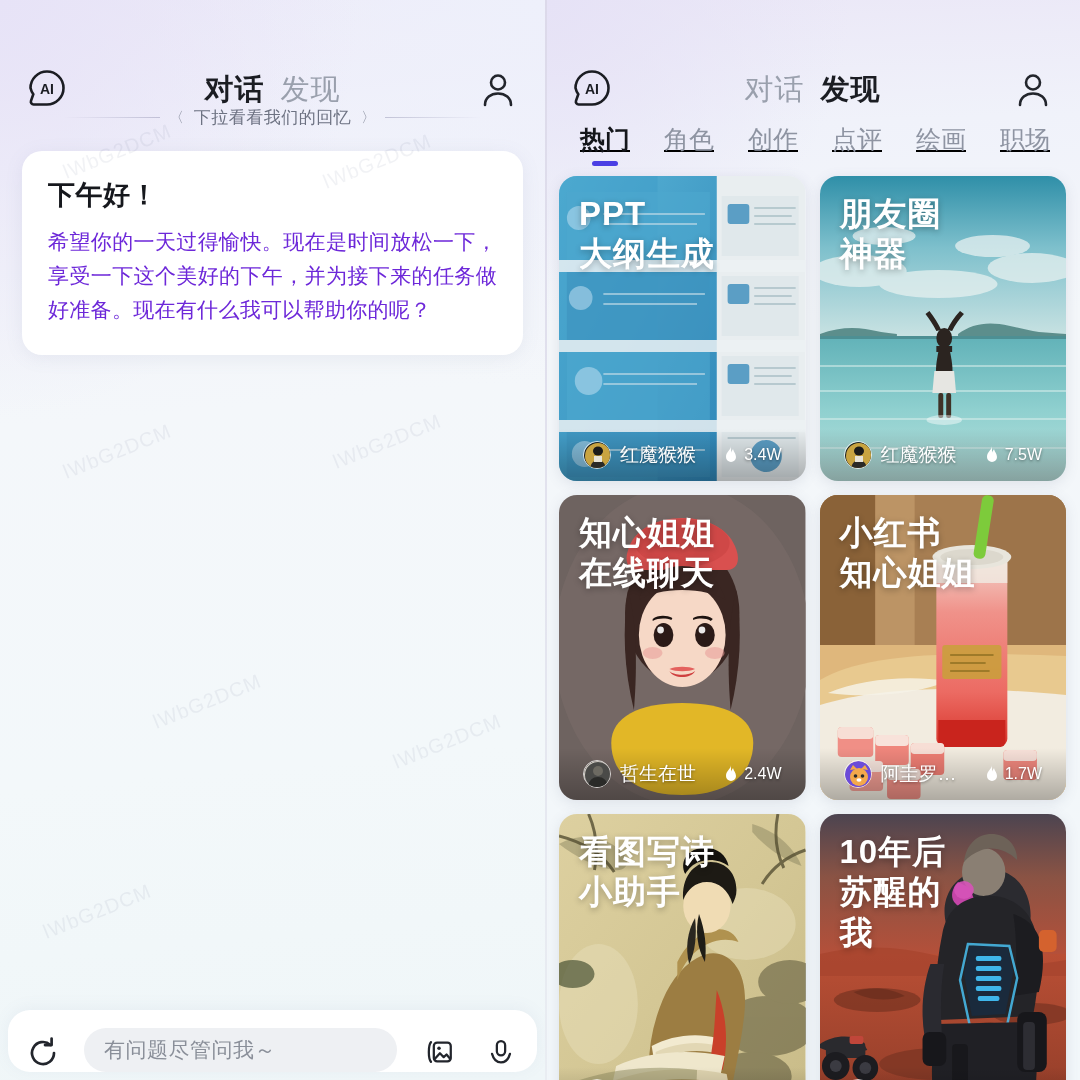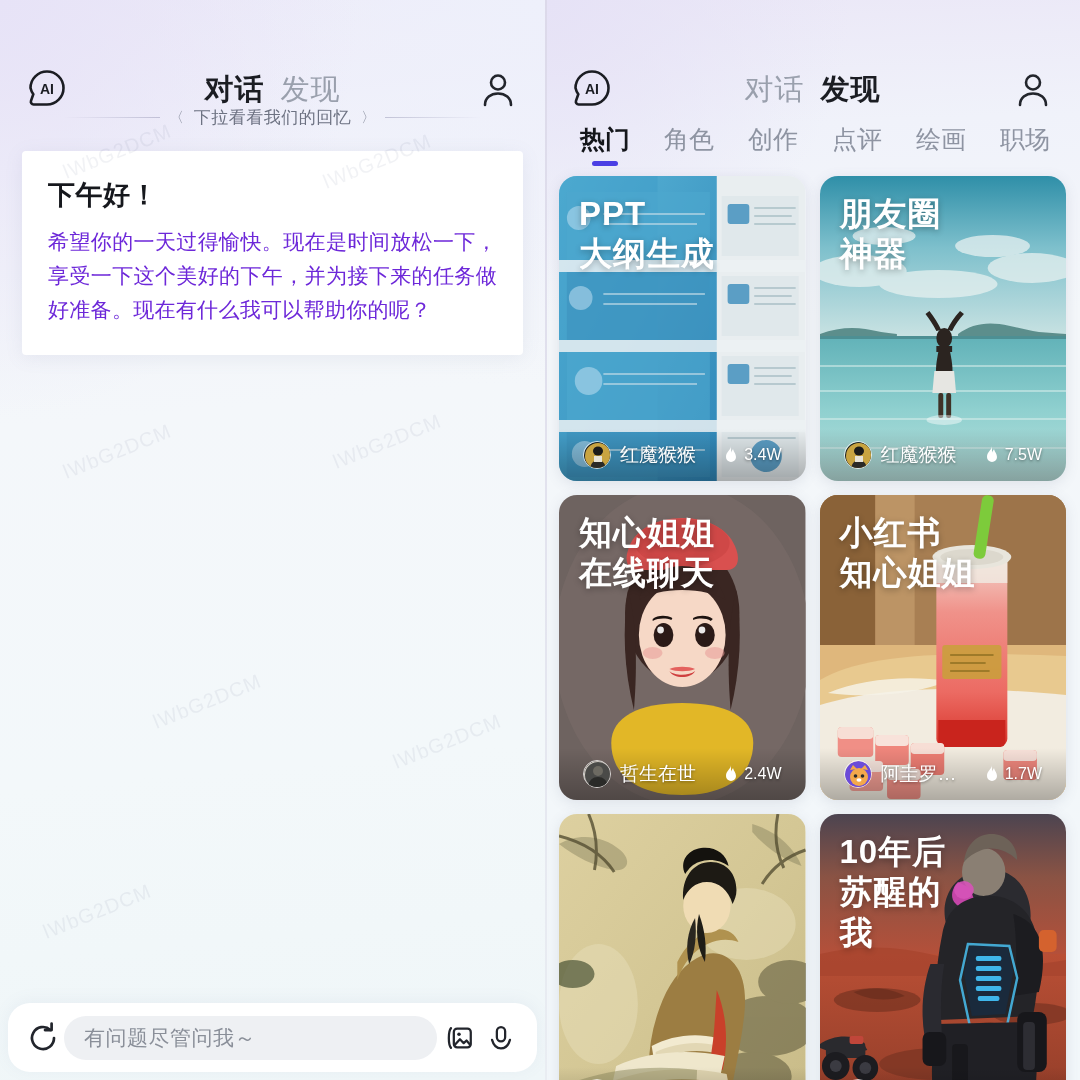--- a/index.html
+++ b/index.html
@@ -40,45 +40,45 @@
 
   
   .pull-hint { display:flex; align-items:center; justify-content:center; gap:10px; margin-top:-4px; }
   .pull-line { height:1px; width:96px; background:linear-gradient(90deg,rgba(160,160,185,0),rgba(150,150,180,.5)); }
   .pull-line.r { background:linear-gradient(90deg,rgba(150,150,180,.5),rgba(160,160,185,0)); }
   .pull-txt { font-size:17px; color:#6d7282; letter-spacing:.5px; white-space:nowrap; cursor:pointer; }
   .chev { font-size:14px; color:#8b90a0; }
 
   
   .bubble {
-    margin:22px 22px 0 22px; background:#ffffff; border-radius:4px;
+    margin:22px 22px 0 22px; background:#ffffff; border-radius:20px;
     padding:26px 26px 28px 26px; box-shadow:0 3px 18px rgba(120,130,160,.10);
   }
   .bubble h1 { font-size:27px; font-weight:700; color:#16181d; letter-spacing:.5px; margin-bottom:12px; }
   .bubble p { font-size:21px; line-height:1.62; color:#6d28d9; letter-spacing:.3px; text-align:justify; }
 
   
   .wm { position:absolute; font-size:20px; color:rgba(120,130,160,.10); transform:rotate(-22deg); pointer-events:none; letter-spacing:1px; user-select:none; }
 
   
   .inputbar {
-    position:absolute; left:8px; right:8px; bottom:8px; height:69px;
-    background:#ffffff; border-radius:22px; display:flex; align-items:center;
-    padding:0 16px; gap:2px; box-shadow:0 -2px 16px rgba(120,130,160,.08);
+    position:absolute; left:8px; right:8px; bottom:8px; height:62px;
+    background:#ffffff; border-radius:22px; display:flex; align-items:flex-end;
+    padding:0 16px; gap:22px; box-shadow:0 -2px 16px rgba(120,130,160,.08);
   }
   .refresh-btn { width:38px; height:38px; flex:0 0 38px; display:flex; align-items:center; justify-content:center; cursor:pointer; }
   .textfield {
     flex:1; height:44px; background:#eef0f3; border-radius:22px;
     display:flex; align-items:center; padding:0 20px; cursor:text;
   }
   .textfield span { font-size:21px; color:#8a8f99; letter-spacing:.5px; }
   .ic-btn { width:40px; height:40px; flex:0 0 40px; display:flex; align-items:center; justify-content:center; cursor:pointer; }
 
   
-  .cat-tabs { display:flex; align-items:flex-end; gap:0; padding:0 18px; height:56px; overflow:hidden; }
+  .cat-tabs { display:flex; align-items:flex-end; gap:0; padding:0 18px; height:56px; overflow:hidden;text-decoration:underline; }
   .cat-tab { position:relative; font-size:25px; color:#8e94a2; padding:0 17px 10px 17px; white-space:nowrap; cursor:pointer; }
   .cat-tab.active { color:#14161b; font-weight:700; }
   .cat-underline {
     position:absolute; left:50%; transform:translateX(-50%); bottom:0;
     width:26px; height:5px; border-radius:3px; background:#4b3fe4;
   }
 
   .grid { padding:10px 14px 0 14px; display:grid; grid-template-columns:1fr 1fr; gap:14px; }
   .card {
     position:relative; border-radius:18px; overflow:hidden; height:305px;
@@ -534,20 +534,22 @@
             <path d="M160 176c10 24 12 52 6 80l-14-4c6-26 6-52 8-76z" fill="#c9402a"></path>
             <path d="M58 252c30-14 72-18 110-10l-4 18c-36-8-78-4-110 10z" fill="#efe7cc"></path>
             <path d="M52 268c36-14 80-16 118-8l2 10c-40-8-84-6-120 8z" fill="#ddd2ae"></path>
             <path d="M0 274c40-18 90-24 140-18l-2 49H0z" fill="#8e8a5e" opacity=".5"></path>
             <g fill="#3f4a2c" opacity=".65">
               <ellipse cx="230" cy="296" rx="36" ry="18"></ellipse>
               <ellipse cx="14" cy="160" rx="22" ry="14"></ellipse>
             </g>
           </svg>
         </div>
+        <div class="card-title">看图写诗
+小助手</div>
         <div class="card-foot">
           <div class="f-avatar">
             
           </div>
 
         </div>
       </div>
 
       <div class="card">
         <div class="art">

